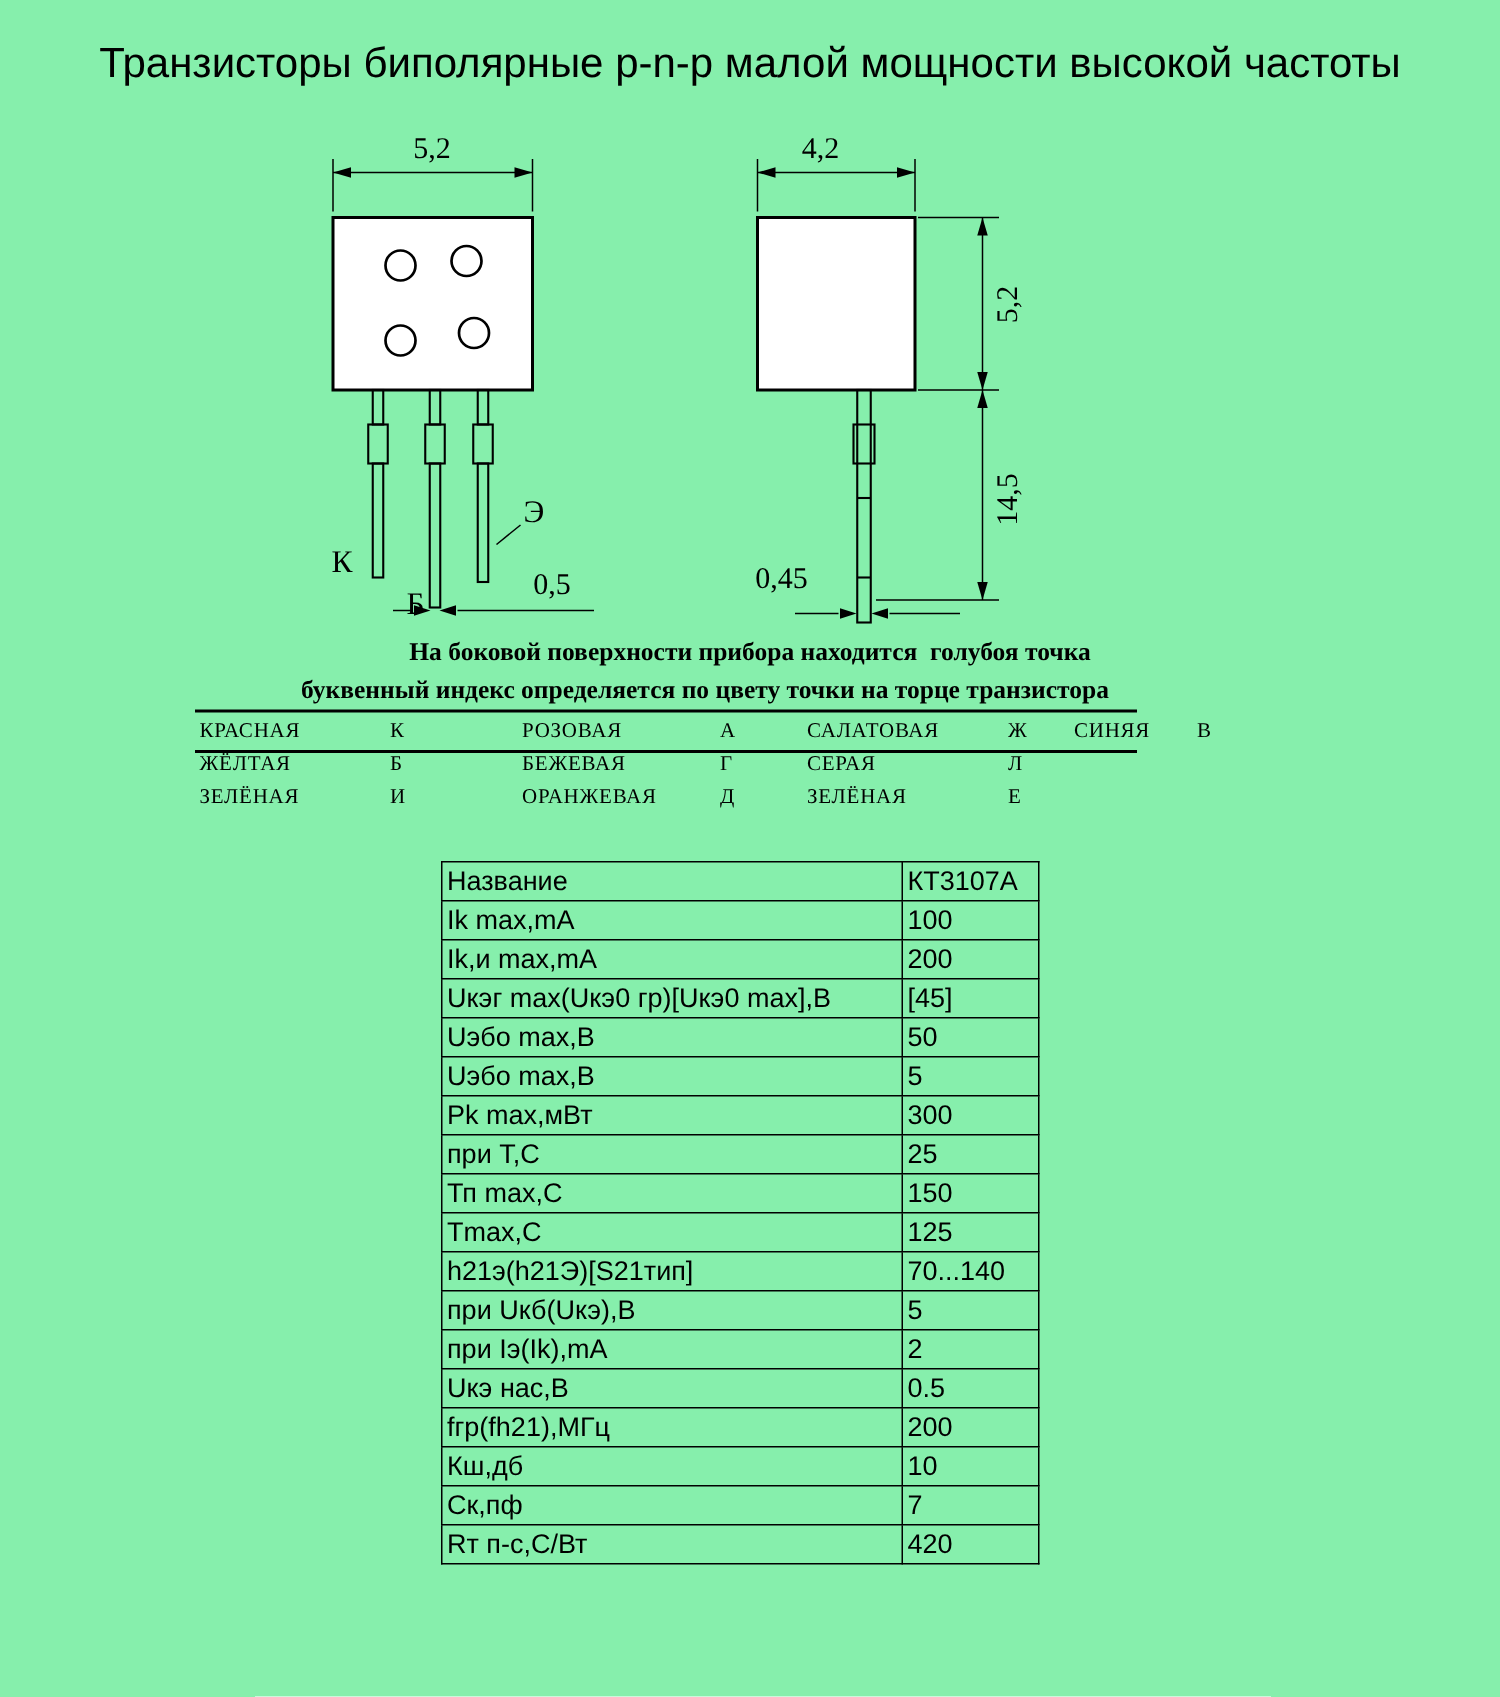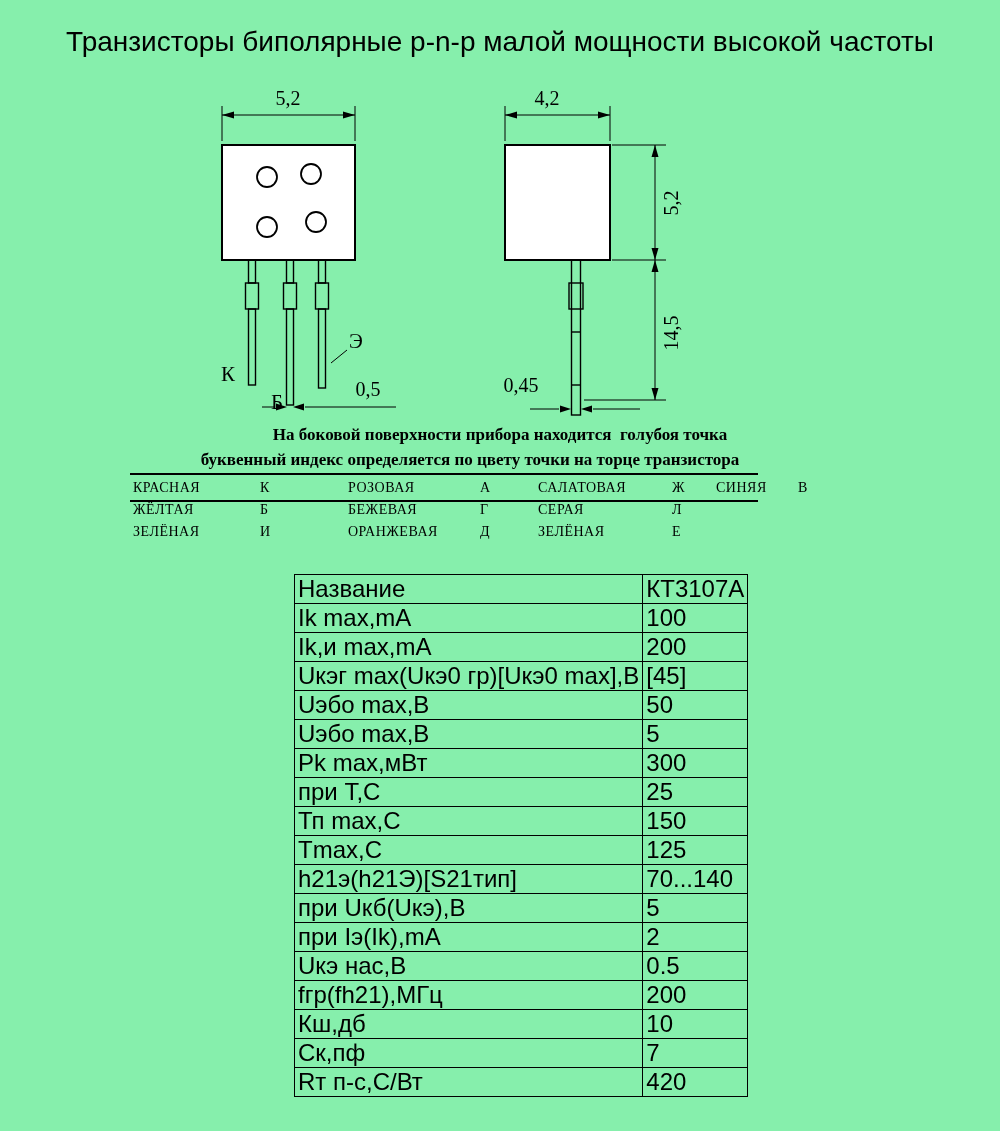--- a/index.html
+++ b/index.html
@@ -15,21 +15,21 @@
   .note1{top:425px;margin-left:30px;}
   .note2{top:450px;}
   .rule{position:absolute;left:130px;width:628px;height:2px;background:#000;}
   .rule-top{top:473px;}
   .rule-mid{top:500px;}
   table.color-table{position:absolute;left:133px;top:477px;width:727px;
         border-collapse:collapse;table-layout:fixed;
         font-family:"Liberation Serif",serif;font-size:14px;letter-spacing:0.5px;}
   table.color-table td{height:22px;padding:0;white-space:nowrap;overflow:visible;vertical-align:middle;}
   table.param-table{position:absolute;left:294px;top:574px;border-collapse:collapse;
-        font-family:"Liberation Sans",sans-serif;font-size:24px;border-radius:17px;}
+        font-family:"Liberation Sans",sans-serif;font-size:18px;border-radius:17px;}
   table.param-table th, table.param-table td{
         border:1px solid #000;height:25px;padding:0 3px;text-align:left;
         font-weight:normal;white-space:nowrap;overflow:hidden;}
   table.param-table th:first-child, table.param-table td:first-child{width:300px;}
   table.param-table th:last-child, table.param-table td:last-child{width:84px;}
 </style>
 </head>
 <body>
 
 <div class="page">

